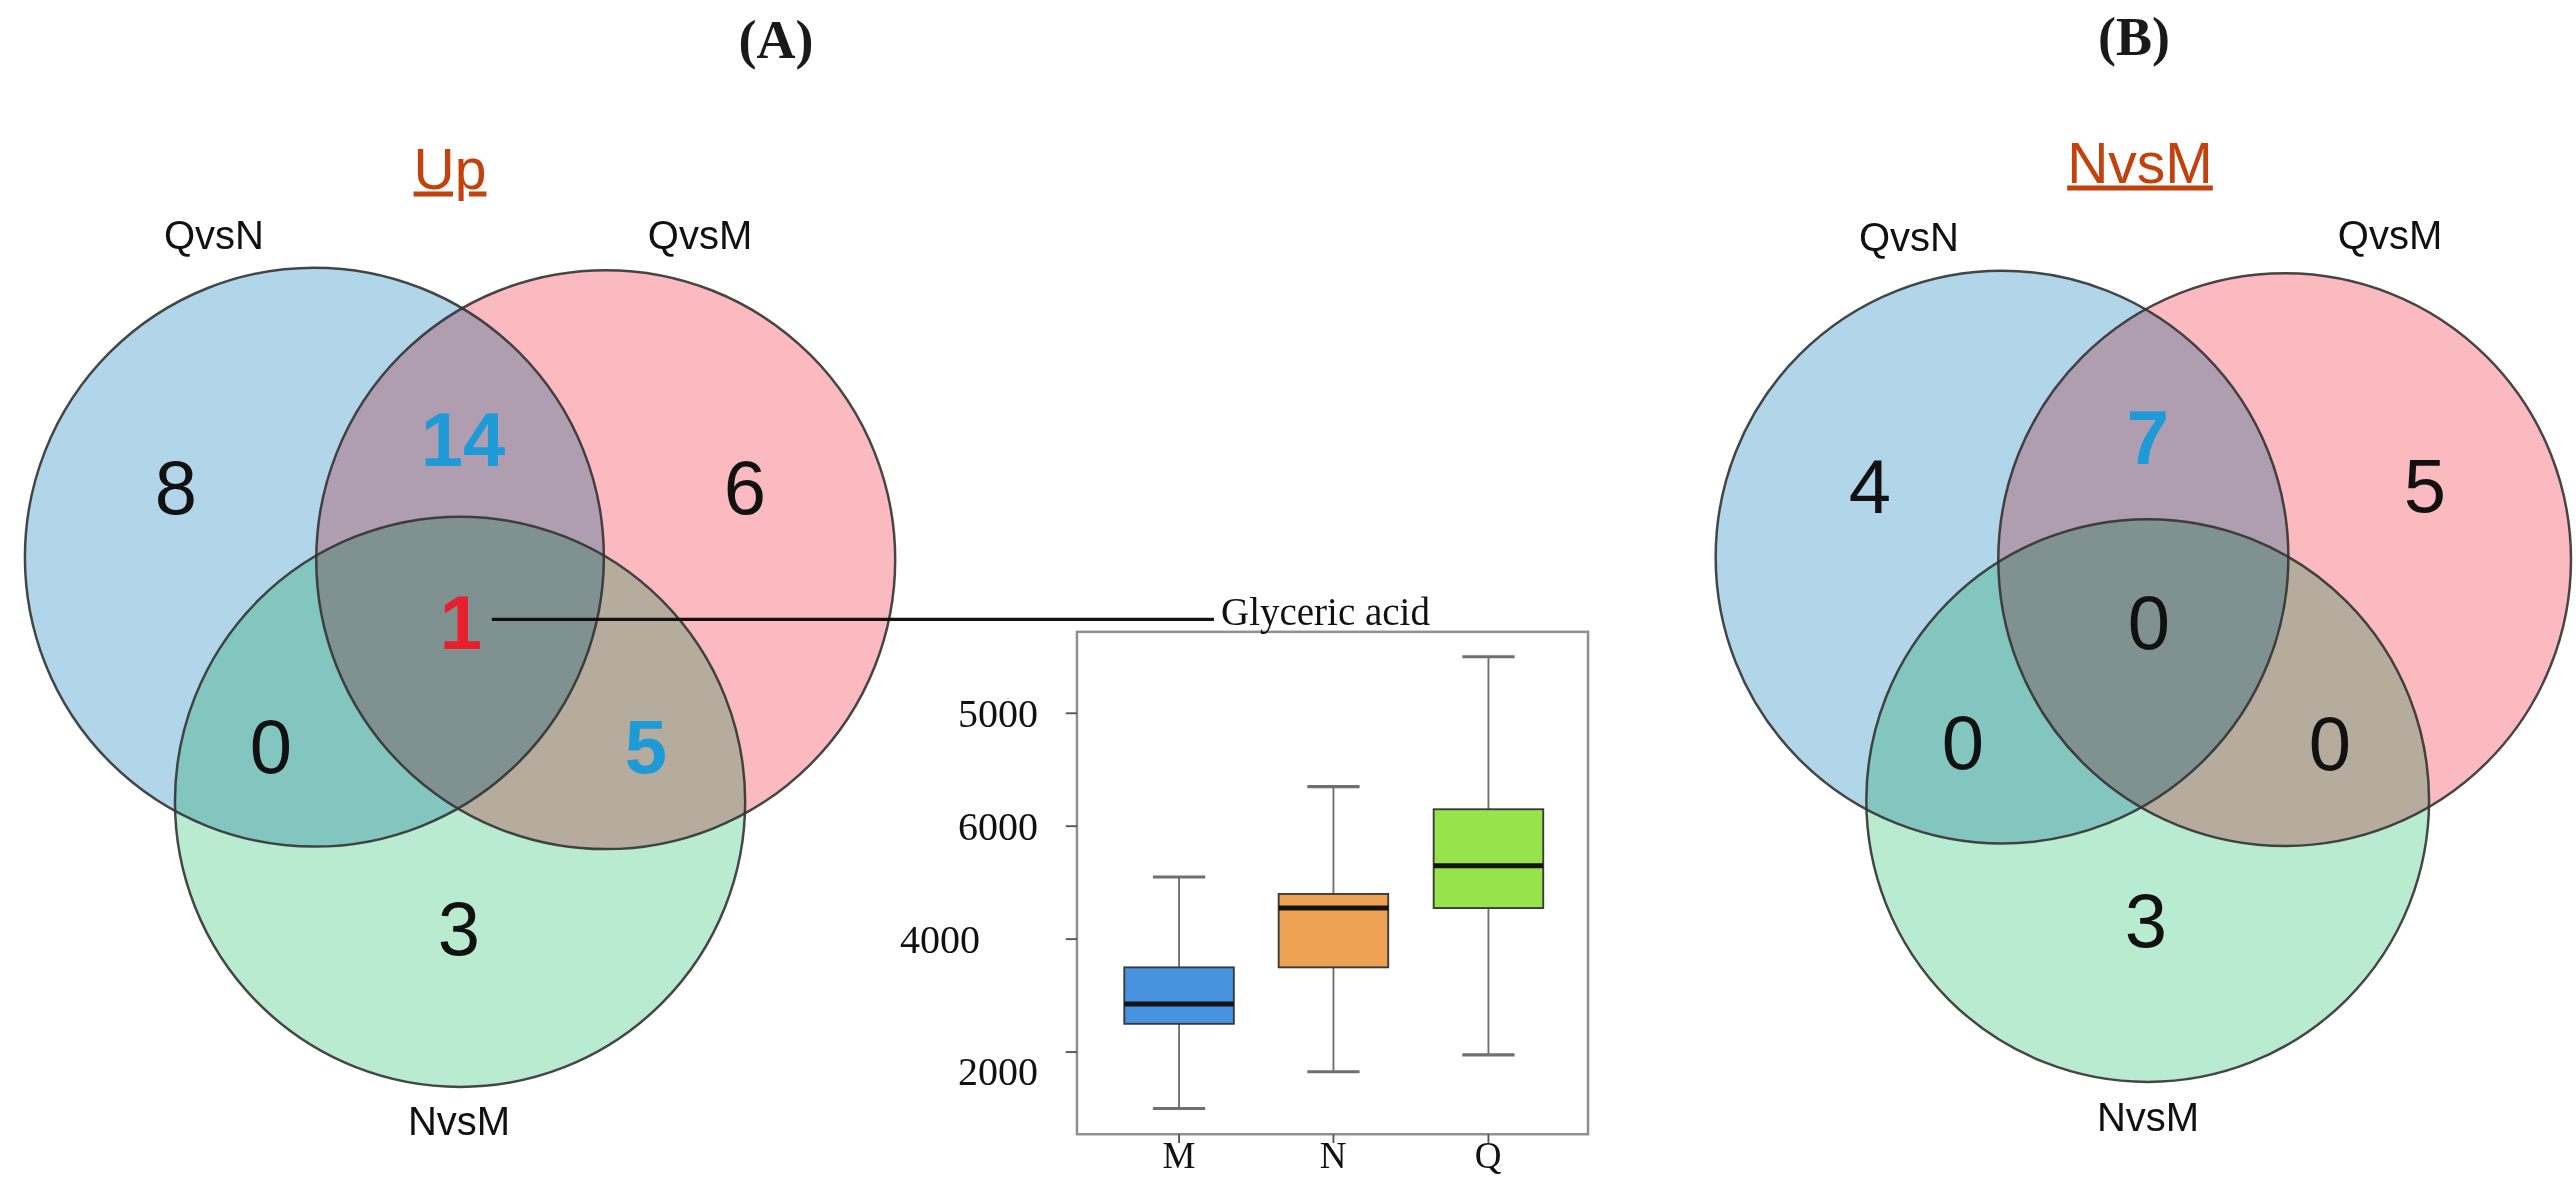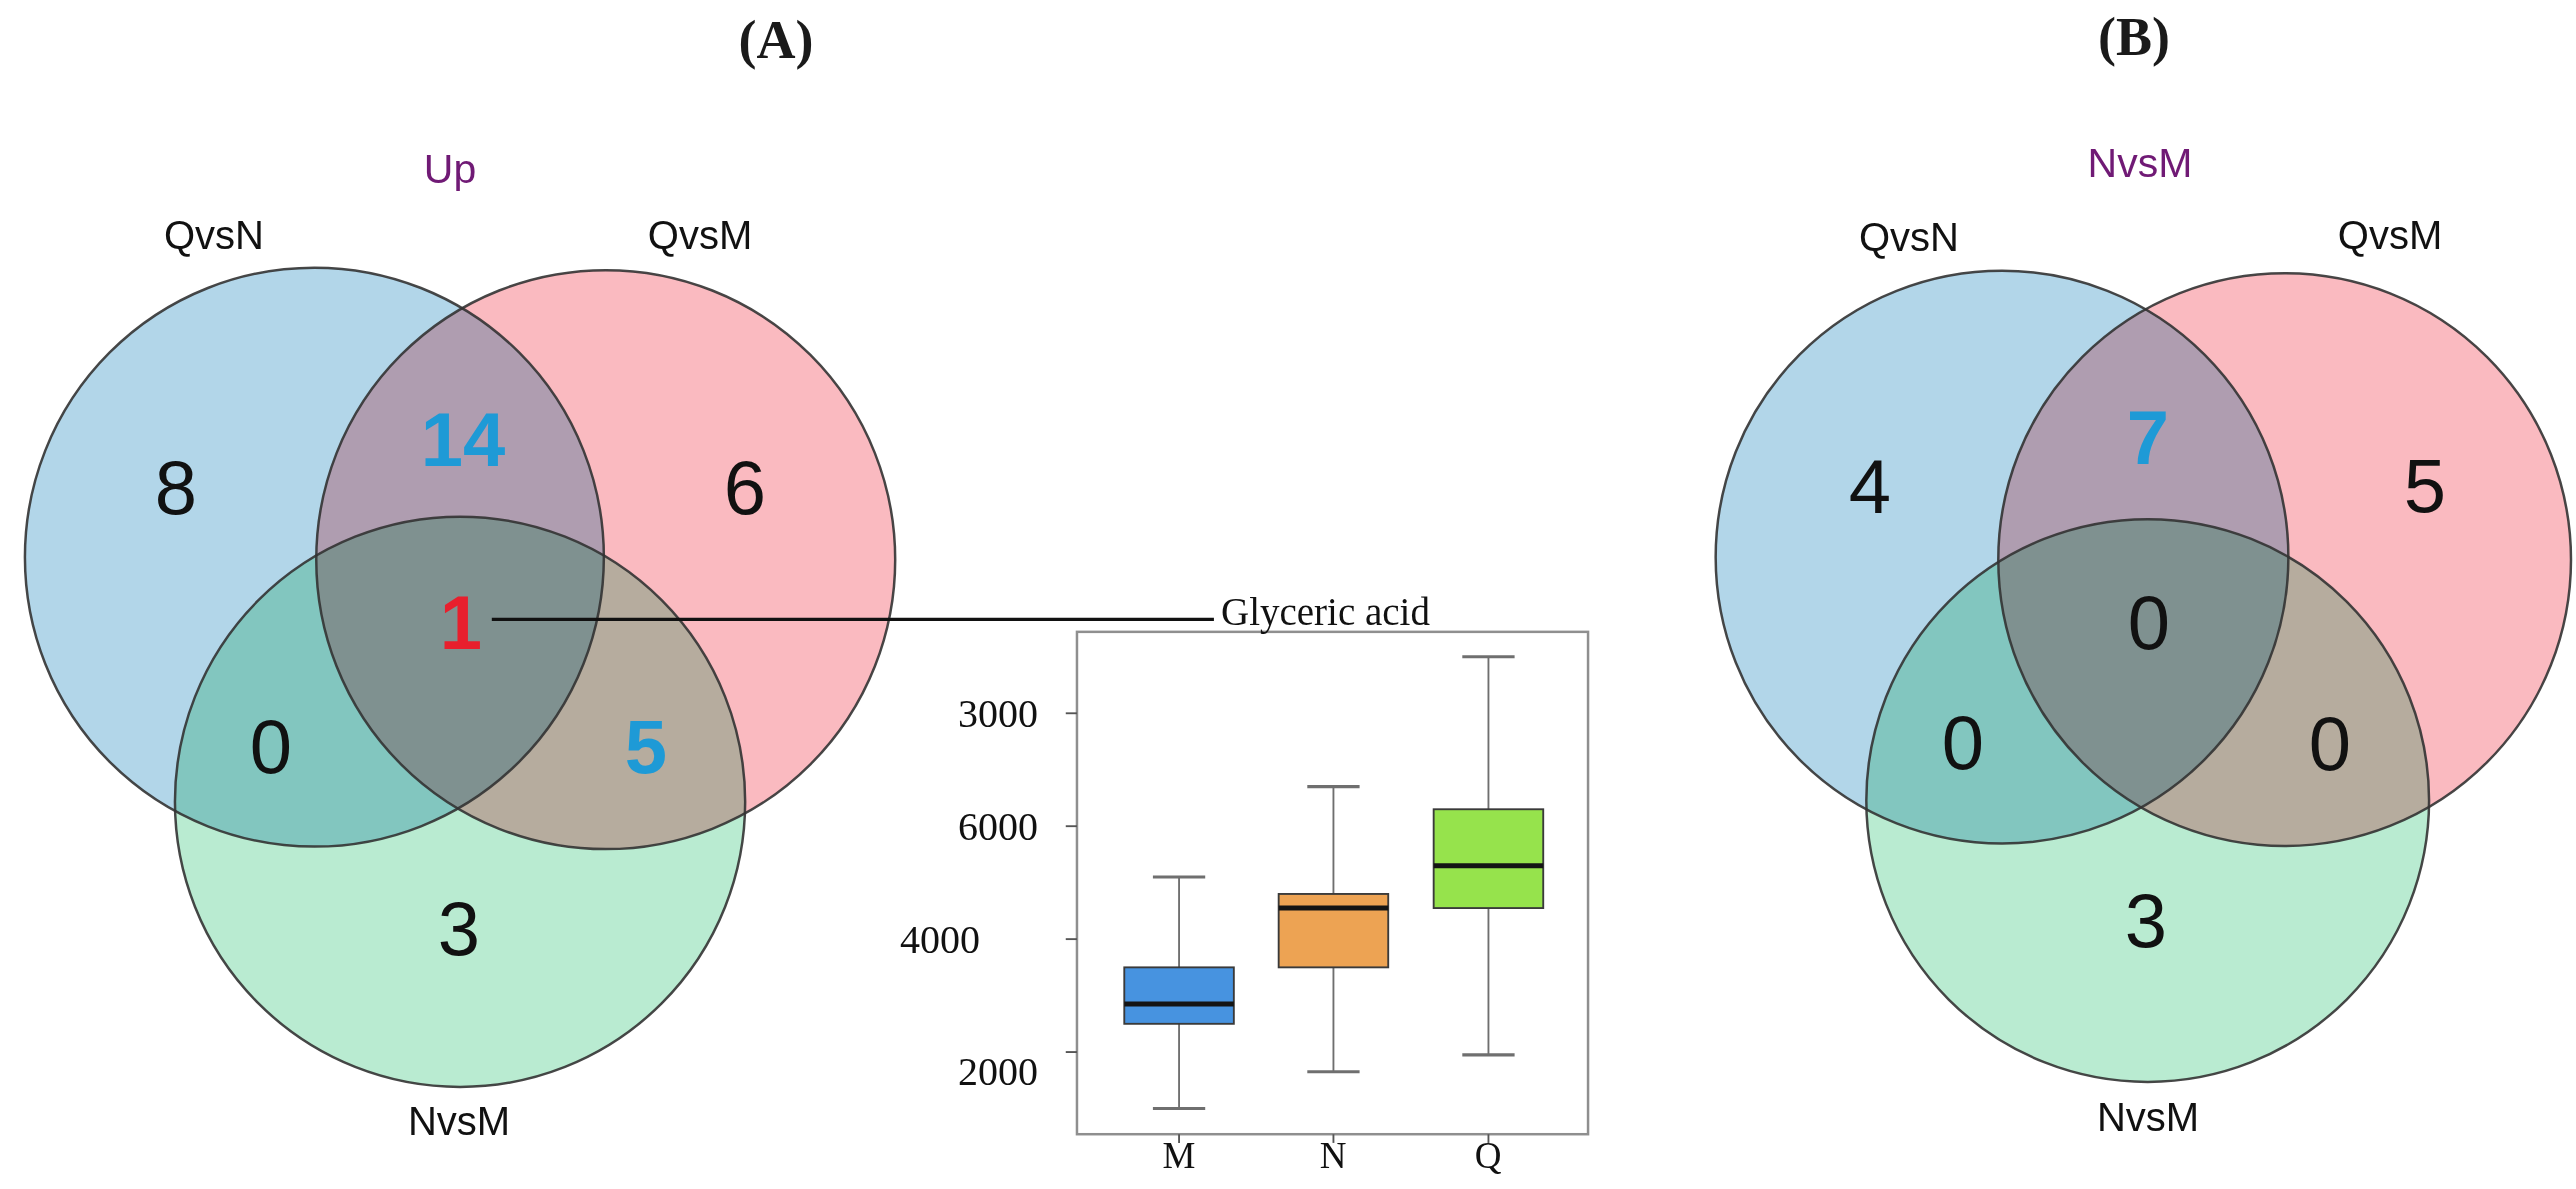--- a/index.html
+++ b/index.html
@@ -6,21 +6,21 @@
   body{width:2576px;height:1189px;position:relative;overflow:hidden;
        font-family:"Liberation Sans","DejaVu Sans",sans-serif;color:#1a1a1a;}
   #scene{position:absolute;left:0;top:0;width:2576px;height:1189px;}
   svg{position:absolute;left:0;top:0;}
   .venn-fills{isolation:isolate;}
   .mult{mix-blend-mode:multiply;fill-opacity:0.78;}
   .outline{fill:none;stroke:#333333;stroke-width:4;stroke-opacity:0.9;}
 
   .txt{position:absolute;transform:translate(-50%,-50%);white-space:nowrap;line-height:1;}
   .panel-label{font-family:"Liberation Serif","DejaVu Serif",serif;font-weight:bold;font-size:54px;}
-  .venn-title{font-size:41px;color:#701a75;}
+  .venn-title{font-size:57px;color:#c2410c;text-decoration:underline;}
   .set-label{font-size:40px;color:#111;}
   .num{font-size:76px;color:#111;}
   .num-blue{font-weight:bold;}
   .num-red{font-weight:bold;}
   .plot-title{position:absolute;transform:translate(0,-50%);white-space:nowrap;
               font-family:"Liberation Serif","DejaVu Serif",serif;font-size:39px;color:#111;}
   .ytick-label{position:absolute;transform:translate(-100%,-50%);white-space:nowrap;
                font-family:"Liberation Serif","DejaVu Serif",serif;font-size:40px;color:#111;}
   .xtick-label{position:absolute;transform:translate(-50%,-50%);white-space:nowrap;
                font-family:"Liberation Serif","DejaVu Serif",serif;font-size:37px;color:#111;}
@@ -106,19 +106,19 @@
   <div class="txt num" style="left:2425px;top:486px;">5</div>
   <div class="txt num" style="left:2149px;top:623px;">0</div>
   <div class="txt num" style="left:1963px;top:743px;">0</div>
   <div class="txt num" style="left:2330px;top:744px;">0</div>
   <div class="txt num" style="left:2146px;top:921px;">3</div>
 
   <div class="plot-title" style="left:1221px;top:611px;">Glyceric acid</div>
   <div class="ytick-label" style="left:1038px;top:1052px;margin-top:19px;">2000</div>
   <div class="ytick-label" style="left:980px;top:939px;">4000</div>
   <div class="ytick-label" style="left:1038px;top:826px;">6000</div>
-  <div class="ytick-label" style="left:1038px;top:713px;">3000</div>
+  <div class="ytick-label" style="left:1038px;top:713px;">5000</div>
   <div class="xtick-label" style="left:1179px;top:1155px;">M</div>
   <div class="xtick-label" style="left:1333px;top:1155px;">N</div>
   <div class="xtick-label" style="left:1488px;top:1155px;">Q</div>
 
 </div>
 
 
 </body></html>

